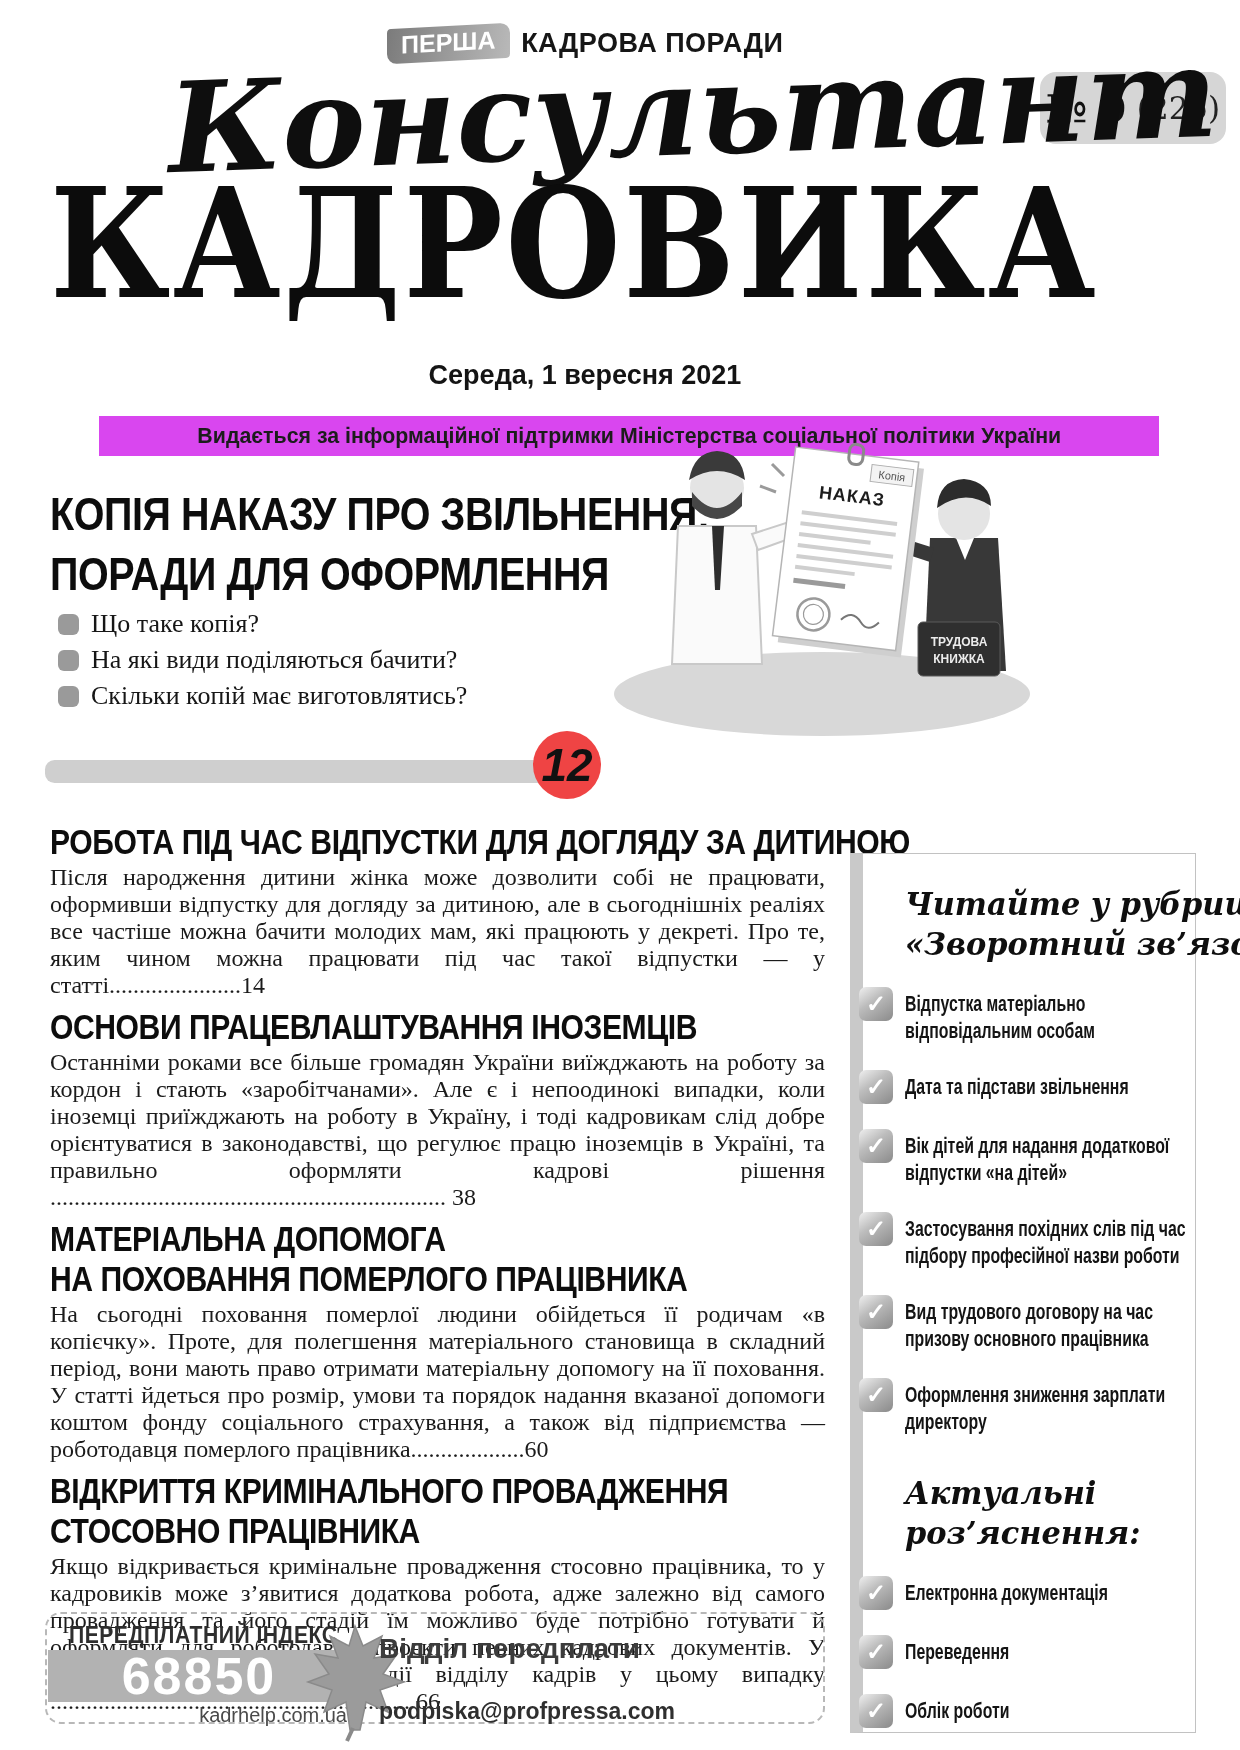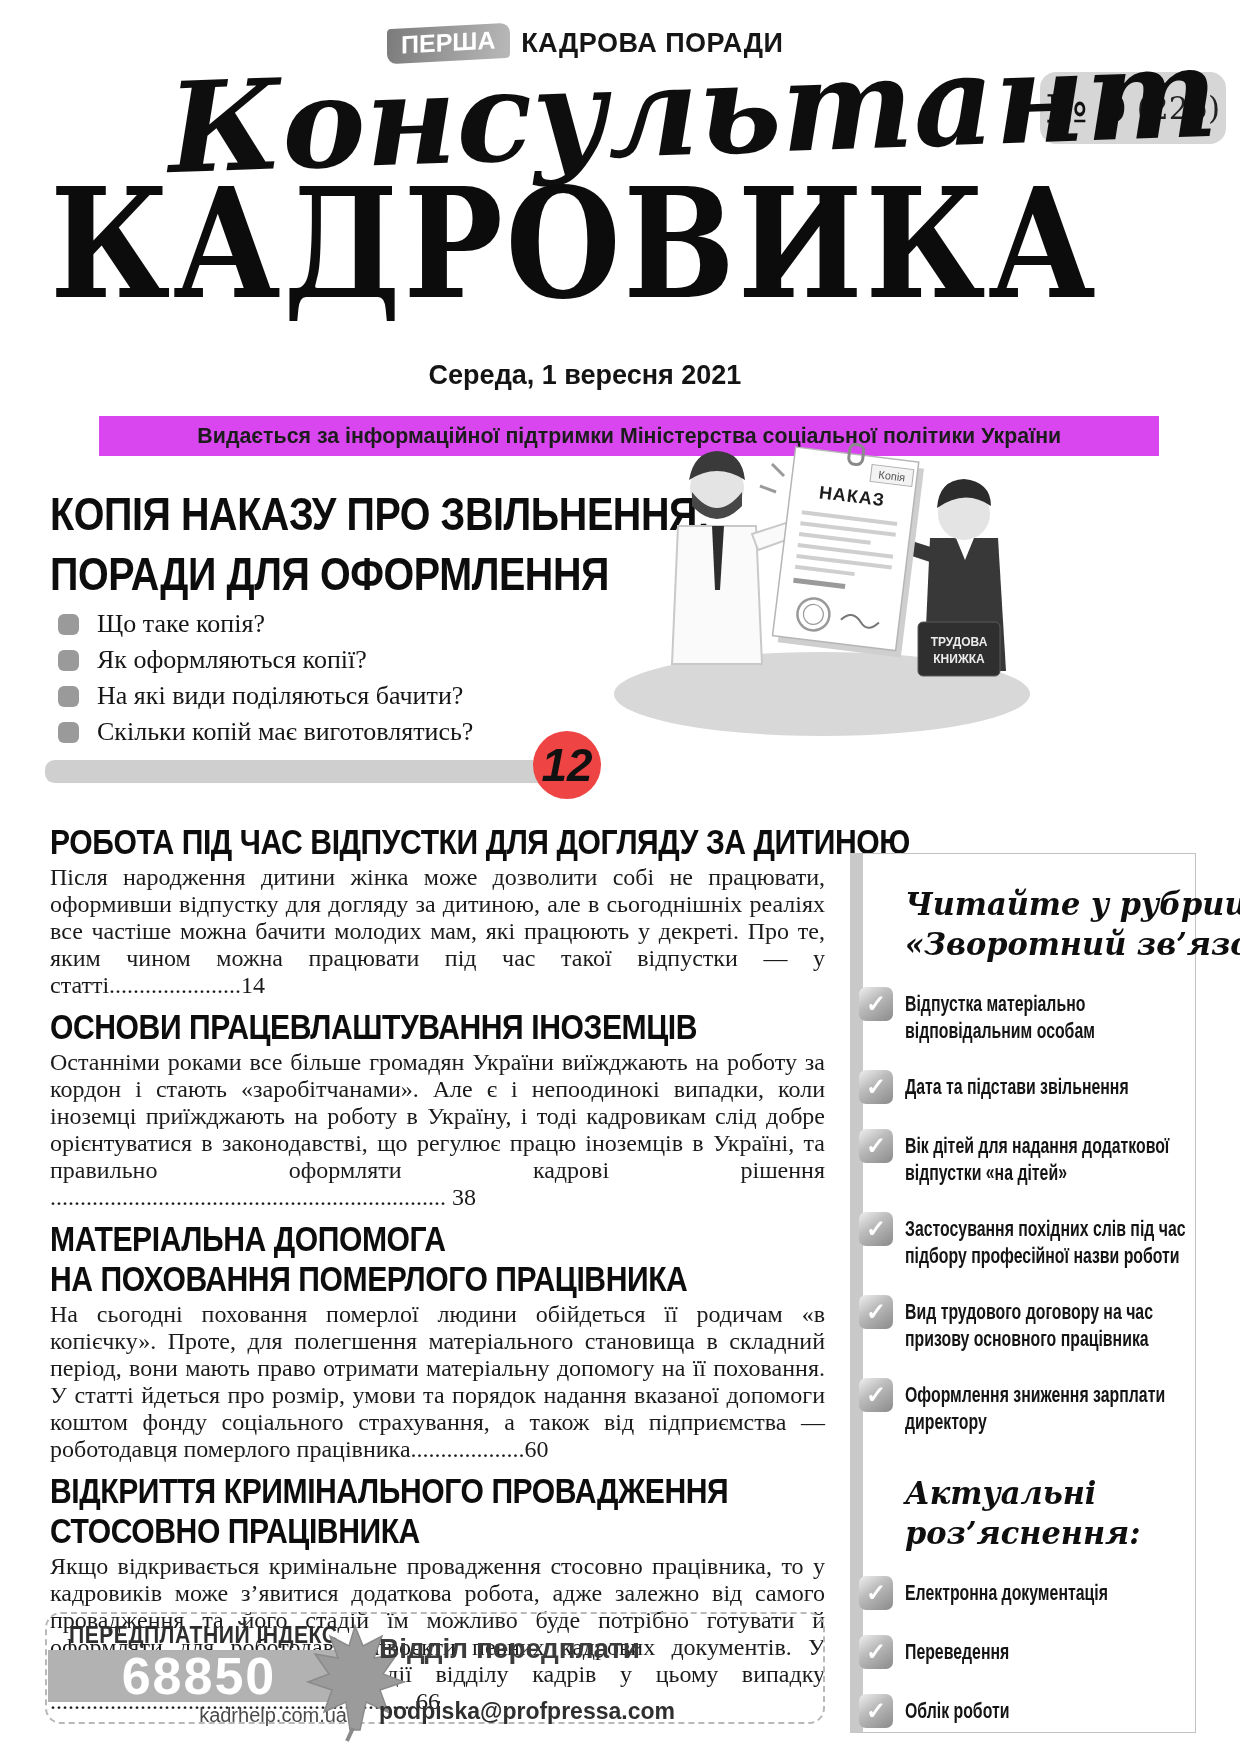--- a/index.html
+++ b/index.html
@@ -24,21 +24,21 @@
   .issue-total{font-size:31px;color:#222;}
   .date-line{left:55px;top:360px;width:1060px;text-align:center;font-weight:bold;font-size:27px;color:#141414;}
   .ministry-bar{left:55px;top:416px;width:1060px;height:40px;background:#d946ef;display:flex;align-items:center;justify-content:center;margin-left:44px;}
   .ministry-bar span{font-weight:bold;font-size:22px;color:#1c1c1c;transform:scaleX(.97);}
 
   
   .cover-title{left:50px;top:484px;}
   .cover-title div{font-weight:bold;font-size:47px;line-height:60px;letter-spacing:-.5px;color:#0d0d0d;
                    white-space:nowrap;transform:scaleX(.84);transform-origin:0 0;}
   .bullets{left:58px;top:606px;}
-  .bullet-row{display:flex;align-items:center;gap:18px;height:36px;}
+  .bullet-row{display:flex;align-items:center;gap:12px;height:36px;}
   .bullet-sq{width:21px;height:21px;border-radius:6px;background:#9a9a9a;flex:0 0 auto;}
   .bullet-txt{font-family:"Liberation Serif",serif;font-size:26px;color:#161616;}
   .page-bar{left:45px;top:760px;width:540px;height:23px;background:#cfcfcf;border-radius:10px 12px 12px 10px;}
   .page-circle{left:533px;top:731px;width:68px;height:68px;border-radius:50%;background:#ef4444;
                display:flex;align-items:center;justify-content:center;text-align:center;}
   .page-num{font-style:italic;font-weight:bold;font-size:46px;color:#111;}
   .illu{left:612px;top:426px;}
 
   
   .toc{left:50px;top:822px;width:775px;}
@@ -99,24 +99,20 @@
 
   <div class="abs cover-title">
     <div>КОПІЯ НАКАЗУ ПРО ЗВІЛЬНЕННЯ:</div>
     <div>ПОРАДИ ДЛЯ ОФОРМЛЕННЯ</div>
   </div>
 
   <div class="abs bullets">
     <div class="bullet-row">
       <span class="bullet-sq"></span>
       <span class="bullet-txt">Що таке копія?</span>
-    </div>
-    <div class="bullet-row">
-      <span class="bullet-sq"></span>
-      <span class="bullet-txt">Як оформляються копії?</span>
     </div>
     <div class="bullet-row">
       <span class="bullet-sq"></span>
       <span class="bullet-txt">На які види поділяються бачити?</span>
     </div>
     <div class="bullet-row">
       <span class="bullet-sq"></span>
       <span class="bullet-txt">Скільки копій має виготовлятись?</span>
     </div>
   </div>

